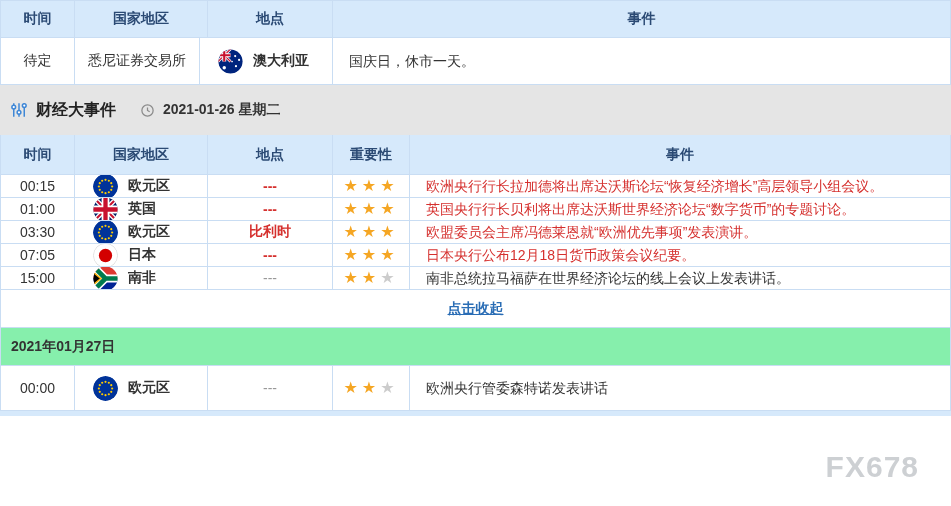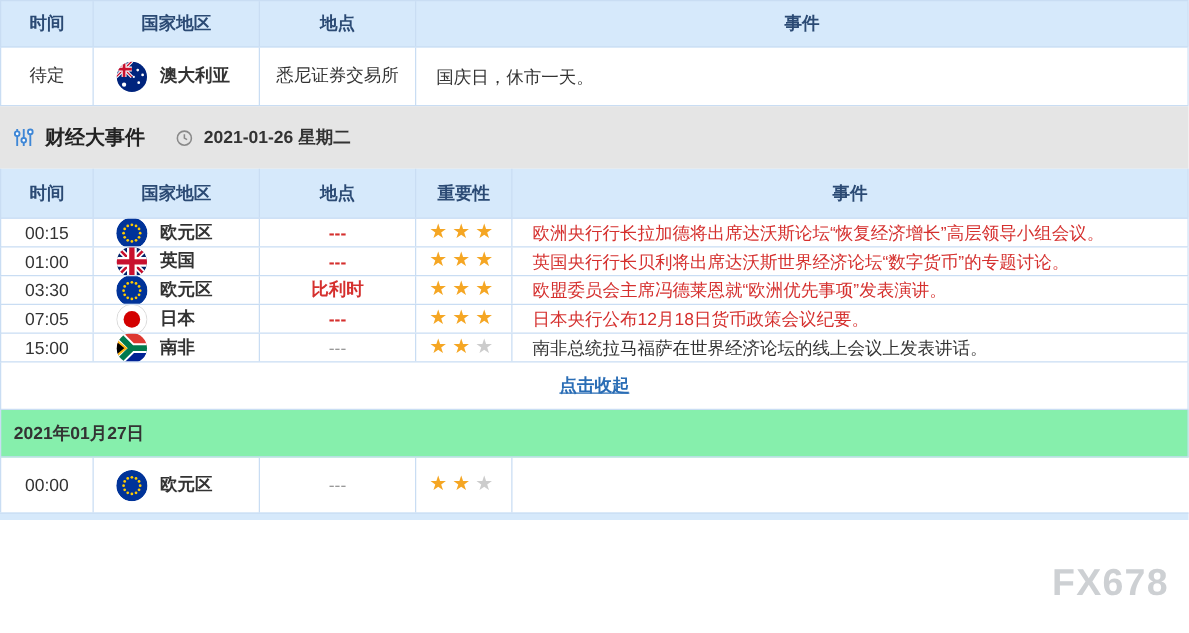--- a/index.html
+++ b/index.html
@@ -42,38 +42,41 @@
   .loc{font-weight:bold}
   .tone-red{color:var(--red)}
   .tone-muted{color:var(--muted);font-weight:normal}
   .tone-normal{color:var(--txt)}
   .stars{display:flex;align-items:center}
   .star{font-size:16px;margin-right:4px;line-height:1}
   .star.on{color:var(--gold)}
   .star.off{color:#ccc}
   .event-text{line-height:1.35}
   .bottom-strip{height:6px;background:var(--hdr);border-top:1px solid var(--bd)}
-  .watermark{position:absolute;right:16px;top:450px;font-size:30px;color:#c5c8cc;
+  .watermark{position:absolute;right:32px;top:450px;font-size:30px;color:#c5c8cc;
              letter-spacing:1px;font-weight:bold;opacity:.85;pointer-events:none}
 </style>
 </head>
 <body>
 
 <div class="page">
 
   <div class="tbl">
     <div class="row hdr t1h">
       <div class="cell c-time">时间</div>
       <div class="cell c-country">国家地区</div>
       <div class="cell c-loc">地点</div>
       <div class="cell c-event">事件</div>
     </div>
     <div class="row t1r">
       <div class="cell c-time">
         <span>待定</span>
+      </div>
+      <div class="cell c-loc">
+        <span>悉尼证券交易所</span>
       </div>
       <div class="cell c-country left">
         <span class="flag-slot" id="holiday-flag-slot">
             <svg width="25" height="25" viewBox="0 0 32 32">
     <defs>
                 <clipPath id="clipau">
                   <circle cx="16" cy="16" r="15.5"></circle>
                 </clipPath>
               </defs>
     <g clip-path="url(#clipau)">
@@ -85,23 +88,20 @@
       <circle cx="8" cy="24" r="2.2" fill="#fff"></circle>
       <circle cx="22" cy="9" r="1.4" fill="#fff"></circle>
       <circle cx="27" cy="14" r="1.4" fill="#fff"></circle>
       <circle cx="23" cy="22" r="1.4" fill="#fff"></circle>
       <circle cx="18" cy="16" r="1.1" fill="#fff"></circle>
     </g>
   </svg>
           </span>
         <span class="country-name">澳大利亚</span>
       </div>
-      <div class="cell c-loc">
-        <span>悉尼证券交易所</span>
-      </div>
       <div class="cell c-event left">
         <span class="event-text tone-normal">国庆日，休市一天。</span>
       </div>
     </div>
   </div>
 
   <div class="section">
     <span class="sec-icon">
       <svg width="18" height="18" viewBox="0 0 24 24" fill="none" stroke="#3f87d6" stroke-width="2">
         <line x1="5" y1="3" x2="5" y2="21"></line>
@@ -357,20 +357,23 @@
     <div class="cell c-loc">
       <span class="loc tone-muted">---</span>
     </div>
     <div class="cell c-imp">
       <span class="stars">
               <span class="star on">★</span>
               <span class="star on">★</span>
               <span class="star off">★</span>
             </span>
     </div>
+    <div class="cell c-event left">
+      <span class="event-text tone-normal">欧洲央行管委森特诺发表讲话</span>
+    </div>
   </div>
 </div>
   </div>
 
   <div class="bottom-strip"></div>
 
   <div class="watermark">FX678</div>
 </div>
 
 </body></html>

